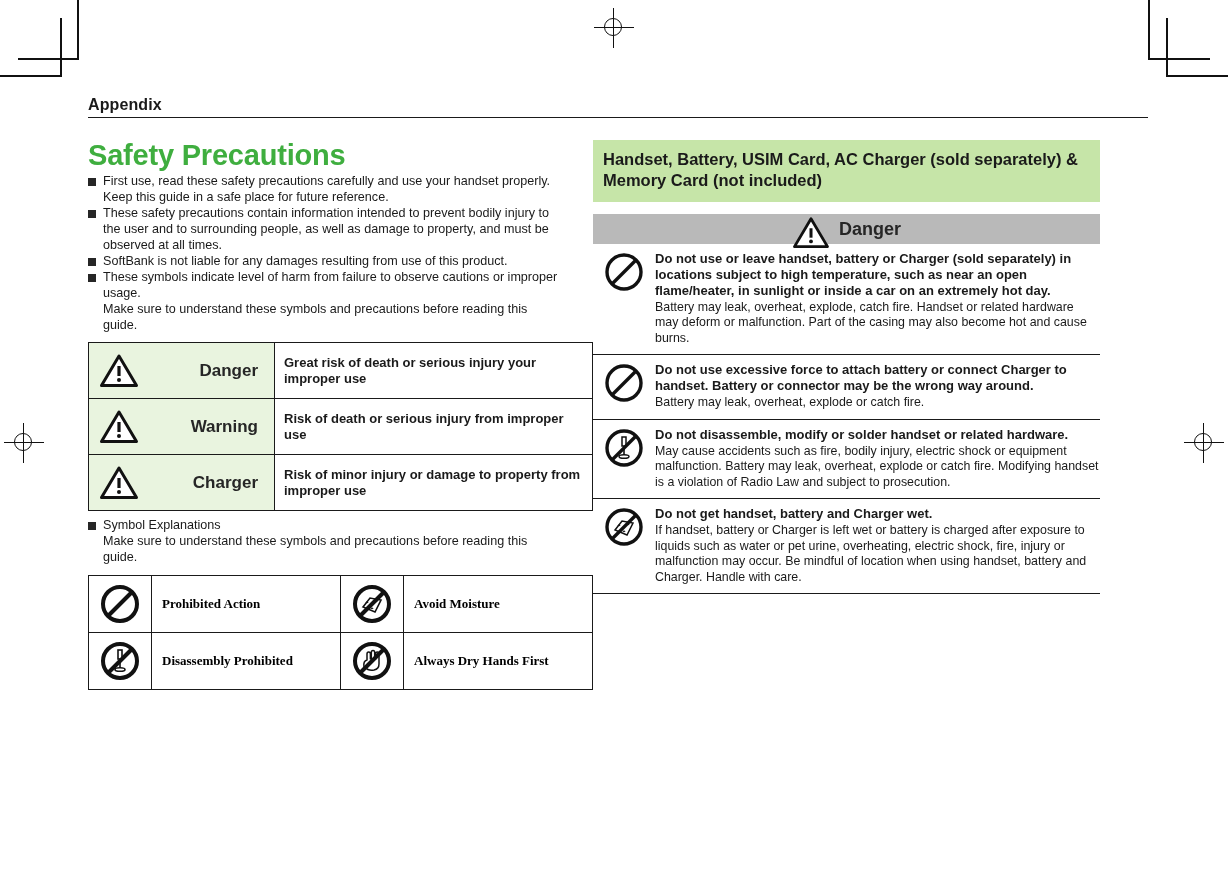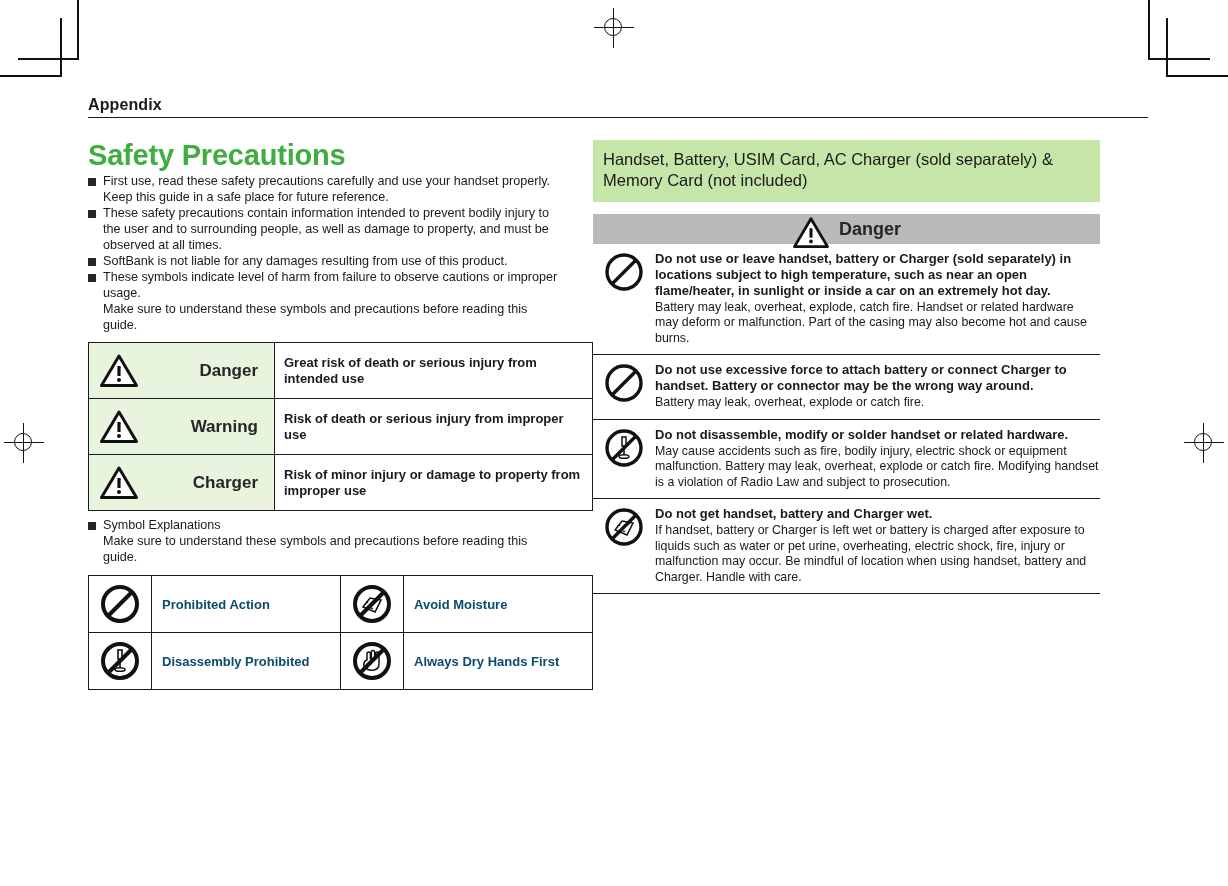--- a/index.html
+++ b/index.html
@@ -131,28 +131,29 @@
     width: 62px;
     text-align: center;
     vertical-align: middle;
     padding: 7px 0;
   }
   td.sym-text {
     font-size: 13px;
     font-weight: bold;
     padding: 6px 10px;
     vertical-align: middle;
-    color: #0c4a6e;
+    color: #000000;
+    font-family: Liberation Serif, serif;
   }
 
   
   .section-banner {
     background: #c6e5a8;
     font-size: 16.5px;
-    font-weight: normal;
+    font-weight: bold;
     line-height: 1.3;
     color: #1a1a1a;
     padding: 9px 10px 10px 10px;
     box-sizing: border-box;
   }
   .danger-band {
     position: relative;
     background: #b9b9b9;
     height: 30px;
     margin-top: 12px;
@@ -306,21 +307,21 @@
                   <span>
                     <svg class="icon-svg" width="40" height="35" viewBox="0 0 40 35" aria-hidden="true">
                       <path d="M20 3 L37.5 32.5 L2.5 32.5 Z" fill="#fff" stroke="#111" stroke-width="3" stroke-linejoin="round"></path>
                       <rect x="18.4" y="13" width="3.2" height="10" fill="#111"></rect>
                       <circle cx="20" cy="27" r="2" fill="#111"></circle>
                     </svg>
                   </span>
                   <span class="level-name">Danger</span>
                 </div>
               </td>
-              <td class="level-desc">Great risk of death or serious injury from intended use</td>
+              <td class="level-desc">Great risk of death or serious injury your improper use</td>
             </tr>
             <tr>
               <td class="level-label">
                 <div class="level-label-inner">
                   <span>
                     <svg class="icon-svg" width="40" height="35" viewBox="0 0 40 35" aria-hidden="true">
                       <path d="M20 3 L37.5 32.5 L2.5 32.5 Z" fill="#fff" stroke="#111" stroke-width="3" stroke-linejoin="round"></path>
                       <rect x="18.4" y="13" width="3.2" height="10" fill="#111"></rect>
                       <circle cx="20" cy="27" r="2" fill="#111"></circle>
                     </svg>

